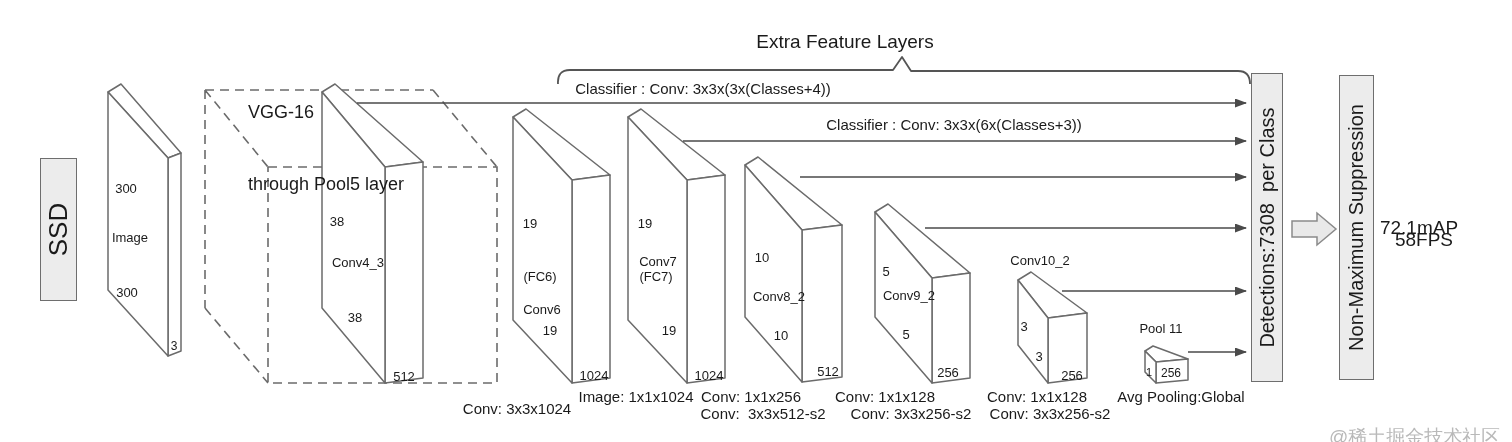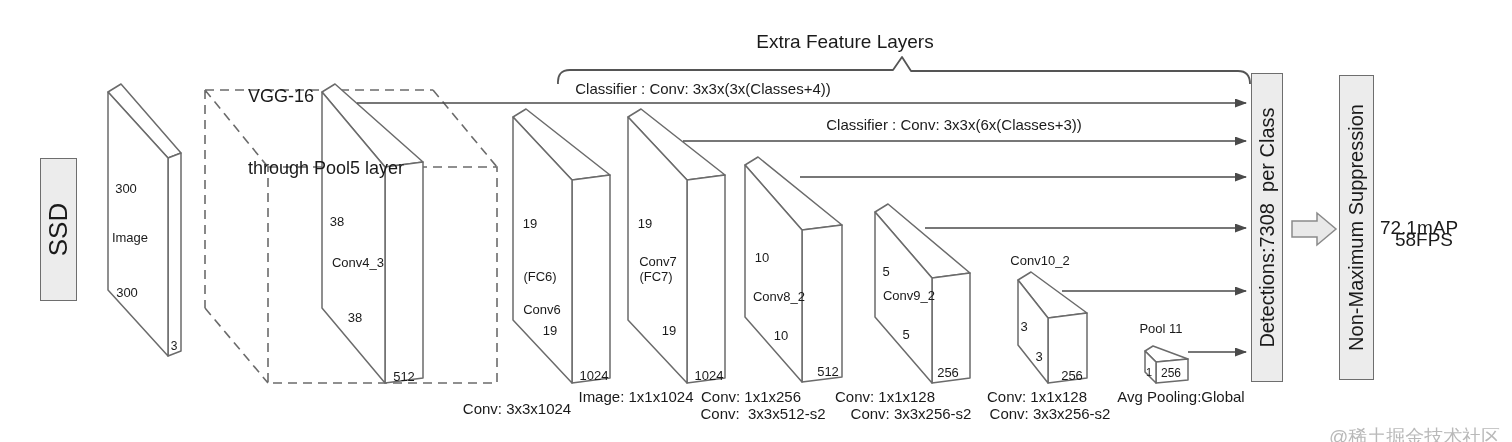--- a/index.html
+++ b/index.html
@@ -27,21 +27,21 @@
   .f12{font-size:12px;}
   .f11{font-size:11px;}
   .vbox{
     position:absolute;display:flex;align-items:center;justify-content:center;
     background:var(--box-fill);border:1.6px solid #6e6e6e;box-sizing:border-box;
   }
   .vtext{transform:rotate(-90deg);white-space:pre;}
   .ssd-box{left:40px;top:158px;width:37px;height:143px;font-size:26px;}
   .det-box{left:1251px;top:73px;width:32px;height:309px;font-size:20px;}
   .nms-box{left:1339px;top:75px;width:35px;height:305px;font-size:20px;}
-  .vgg-title{position:absolute;left:248px;top:36px;font-size:18px;line-height:24px;white-space:pre;}
+  .vgg-title{position:absolute;left:248px;top:52px;font-size:18px;line-height:24px;white-space:pre;}
   .vgg-title span{display:block;}
   .watermark{position:absolute;left:1329px;top:424px;font-size:19px;color:var(--watermark);white-space:pre;}
 </style>
 </head>
 <body>
 
 <div class="canvas">
 
   <svg class="artwork" width="1512" height="442" viewBox="0 0 1512 442">
     <defs>

